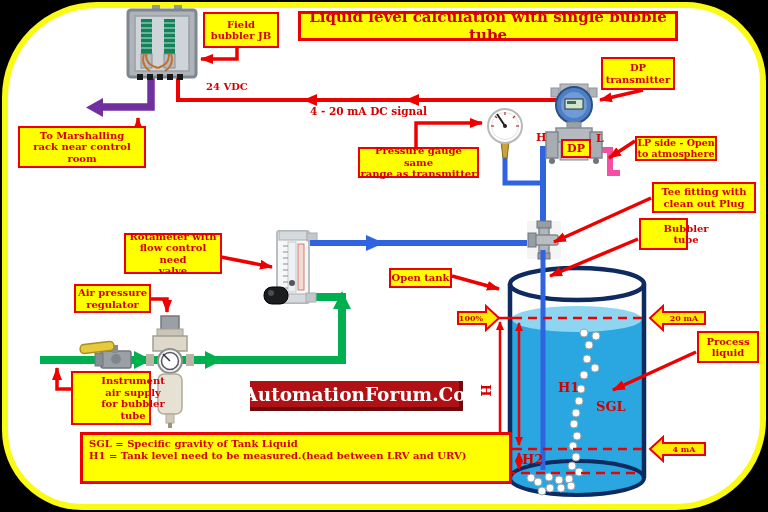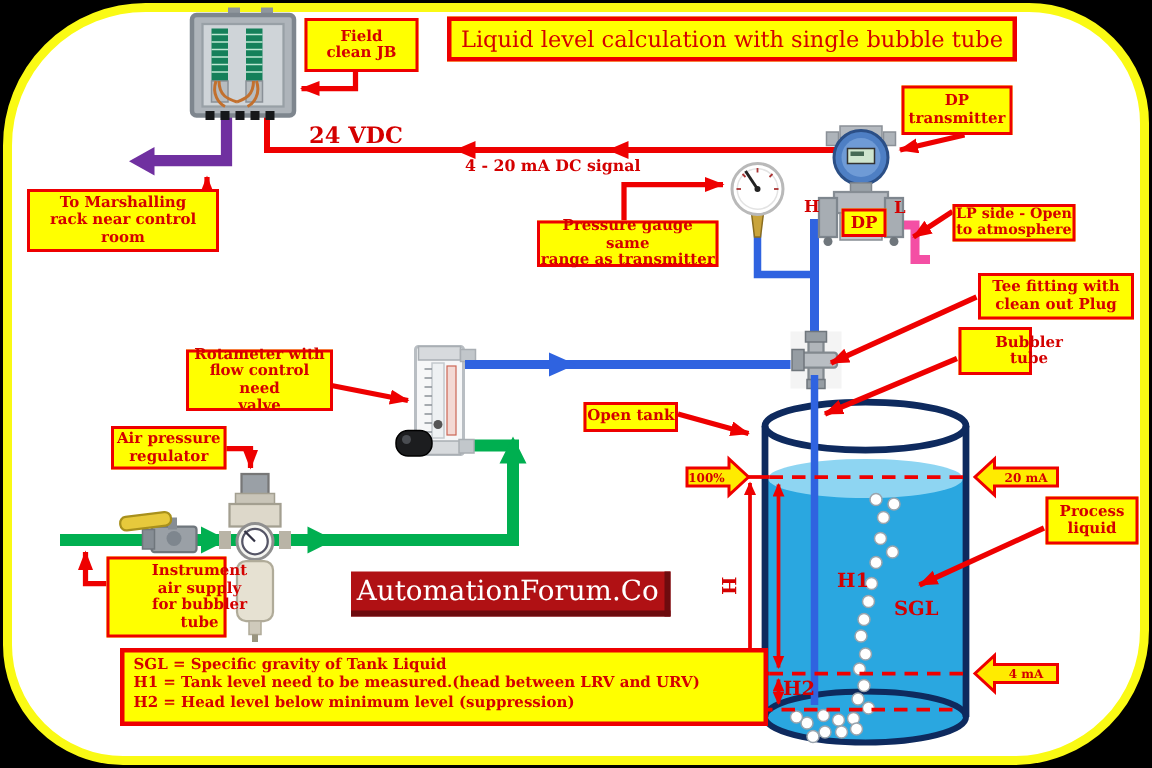--- a/index.html
+++ b/index.html
@@ -7,28 +7,28 @@
          font-family:"DejaVu Serif","Liberation Serif",serif;}
   .frame{position:absolute;left:2px;top:2px;width:764px;height:508px;box-sizing:border-box;
          background:#fff;border:6px solid var(--frame_yellow);border-radius:95px 80px 90px 80px;}
   svg{position:absolute;left:0;top:0;}
   .abs{position:absolute;box-sizing:border-box;}
   .callout{background:var(--callout_yellow);border:2.5px solid var(--line_red);
            color:var(--label_red);font-weight:bold;font-size:10px;line-height:1.15;
            display:flex;align-items:center;justify-content:center;text-align:center;
            white-space:pre-line;}
   .titlebox{background:var(--callout_yellow);border:3px solid var(--line_red);
-            color:var(--label_red);font-weight:normal;font-size:15px;
+            color:var(--label_red);font-weight:bold;font-size:15px;
             display:flex;align-items:center;justify-content:center;text-align:center;}
   .redtext{color:var(--label_red);font-weight:bold;white-space:nowrap;}
   .legendbox{background:var(--callout_yellow);border:3px solid var(--line_red);padding:3px 6px;}
   .legendbox div{color:var(--label_red);font-weight:bold;font-size:10px;line-height:12.3px;white-space:nowrap;}
-  .brand{background:var(--brand_red);color:#fff;font-weight:normal;font-size:18.5px;
+  .brand{background:var(--brand_red);color:#fff;font-weight:bold;font-size:18.5px;
          display:flex;align-items:center;justify-content:center;
-         border-right:4px solid #6d0b0e;border-bottom:4px solid #6d0b0e;}
+         border-right:4px solid #6d0b0e;border-bottom:4px solid #6d0b0e;margin-left:16px;}
   .dpbadge{background:var(--callout_yellow);border:2px solid var(--line_red);color:var(--label_red);
            font-weight:bold;font-size:11px;display:flex;align-items:center;justify-content:center;}
   .arrowtext{color:var(--label_red);font-weight:bold;font-size:8px;text-align:center;}
   
   .lnred{stroke:var(--line_red);fill:none;}
   .lnblue{stroke:var(--hp_blue);fill:none;}
   .lngreen{stroke:var(--air_green);fill:none;}
   .lnpink{stroke:var(--lp_pink);fill:none;}
   .lnpurple{stroke:var(--marshalling_purple);fill:none;}
   .fred{fill:var(--line_red);}
@@ -270,21 +270,21 @@
       <path d="M651,198 L554,242" marker-end="url(#labelArrow)"></path>
       <path d="M638,239 L550,276" marker-end="url(#labelArrow)"></path>
       <path d="M696,352 L613,390" marker-end="url(#labelArrow)"></path>
       <path d="M635,141 L609,158" marker-end="url(#labelArrow)"></path>
     </g>
   </svg>
 
   <div class="abs titlebox" style="left:298px;top:11px;width:380px;height:30px;">Liquid level calculation with single bubble tube</div>
 
   <div class="abs callout" style="left:203px;top:12px;width:76px;height:36px;">Field
-clean JB</div>
+bubbler JB</div>
   <div class="abs callout" style="left:18px;top:126px;width:128px;height:42px;">To Marshalling
 rack near control
 room</div>
   <div class="abs callout" style="left:601px;top:57px;width:74px;height:33px;">DP
 transmitter</div>
   <div class="abs callout" style="left:635px;top:136px;width:82px;height:25px;font-size:9.5px;">LP side - Open
 to atmosphere</div>
   <div class="abs callout" style="left:358px;top:147px;width:121px;height:31px;">Pressure gauge same
 range as transmitter</div>
   <div class="abs callout" style="left:652px;top:182px;width:104px;height:31px;">Tee fitting with
@@ -301,33 +301,32 @@
 air supply
 for bubbler
 tube</div>
   <div class="abs callout" style="left:697px;top:331px;width:62px;height:32px;">Process
 liquid</div>
 
   <div class="abs dpbadge" style="left:561px;top:139px;width:30px;height:19px;">DP</div>
   <div class="abs redtext" style="left:536px;top:131px;font-size:11px;">H</div>
   <div class="abs redtext" style="left:596px;top:132px;font-size:11px;">L</div>
 
-  <div class="abs redtext" style="left:206px;top:81px;font-size:15px;">24 VDC</div>
+  <div class="abs redtext" style="left:206px;top:81px;font-size:10px;">24 VDC</div>
   <div class="abs redtext" style="left:310px;top:105px;font-size:10.5px;">4 - 20 mA DC signal</div>
 
   <div class="abs redtext" style="left:596px;top:399px;font-size:13px;">SGL</div>
   <div class="abs redtext" style="left:522px;top:380px;font-size:13px;padding-left:36px;">H1</div>
   <div class="abs redtext" style="left:522px;top:452px;font-size:13px;">H2</div>
   <div class="abs redtext" style="left:479px;top:383px;font-size:13px;transform:rotate(90deg);">H</div>
 
   <div class="abs arrowtext" style="left:456px;top:313px;width:30px;">100%</div>
   <div class="abs arrowtext" style="left:456px;top:444px;width:28px;">0%</div>
   <div class="abs arrowtext" style="left:663px;top:313px;width:42px;">20 mA</div>
   <div class="abs arrowtext" style="left:663px;top:444px;width:42px;">4 mA</div>
 
   <div class="abs brand" style="left:234px;top:381px;width:213px;height:30px;">AutomationForum.Co</div>
 
   <div class="abs legendbox" style="left:80px;top:432px;width:432px;height:52px;">
     <div>SGL = Specific gravity of Tank Liquid</div>
     <div>H1 = Tank level need to be measured.(head between LRV and URV)</div>
-    <div>H2 = Head level below minimum level (suppression)</div>
   </div>
 </div>
 
 </body></html>

